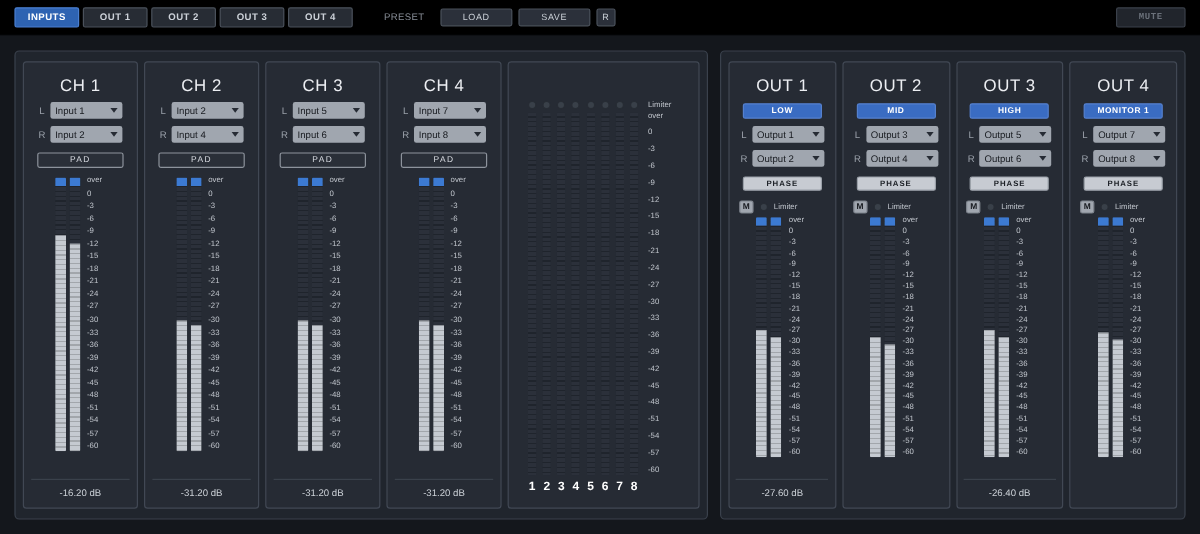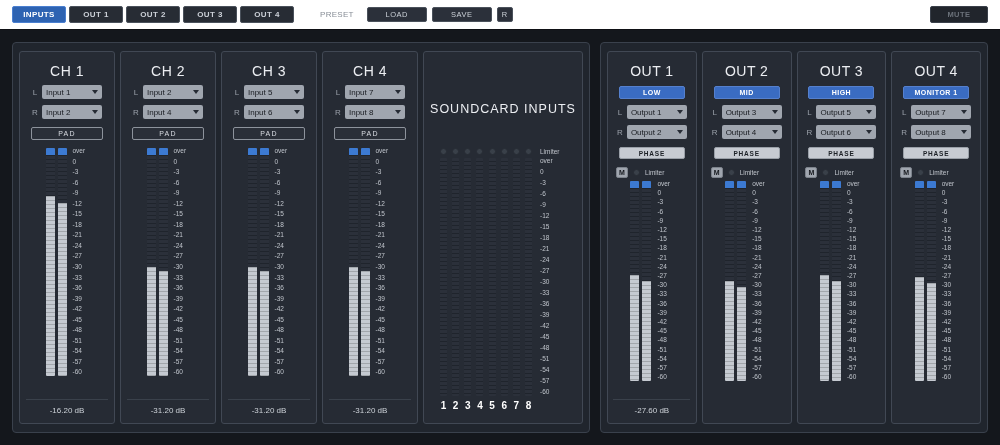--- a/index.html
+++ b/index.html
@@ -4,21 +4,21 @@
 <style>
   * { margin:0; padding:0; box-sizing:border-box; }
   html,body { background:#0e1013; }
   .app {
     width:1000px; height:445px; background:#14171c; position:relative;
     font-family:"Liberation Sans", sans-serif; overflow:hidden;
     -webkit-font-smoothing:antialiased;
   }
   
   .topbar {
-    height:30px; background:#ffffff; border-bottom:1px solid #0e1014;
+    height:30px; background:#000000; border-bottom:1px solid #0e1014;
     display:flex; align-items:center; padding:0 12px;
   }
   .tabs { display:flex; gap:3px; }
   .tab {
     width:54px; height:17px; font-size:8px; font-weight:bold; letter-spacing:.4px;
     color:#ccd1d8; background:#272c34; border:1px solid #4a515b; border-radius:2px;
     display:flex; align-items:center; justify-content:center; cursor:pointer;
     font-family:inherit;
   }
   .tab.active { background:#2e63b2; border-color:#4a7fd0; color:#fff; }
@@ -36,21 +36,21 @@
     justify-content:center; cursor:pointer; font-family:inherit;
   }
   .preset-input {
     width:195px; height:16px; background:#0f1216; border:1px solid #3a414c; border-radius:2px;
     color:#dfe3e8; font-size:9px; padding:0 6px; font-family:inherit; outline:none;
   }
   .r-btn { width:16px; height:15px; }
   .mute-btn {
     margin-left:auto; width:58px; height:17px; background:#21252c; border:1px solid #3a404a;
     border-radius:2px; color:#6b717a; font-size:7.5px; font-weight:bold; letter-spacing:.5px;
-    display:flex; align-items:center; justify-content:center; cursor:pointer; font-family:Liberation Sans, sans-serif;
+    display:flex; align-items:center; justify-content:center; cursor:pointer; font-family:Liberation Mono, monospace;
   }
   
   .main { display:flex; gap:10px; padding:12px; height:415px; }
   .panel {
     height:391px; background:#20252d; border:1px solid #3a414c; border-radius:4px;
     padding:8px 6px; display:flex; gap:5px;
   }
   .panel.left { width:578px; }
   .panel.right { width:388px; }
   .strip {
@@ -379,21 +379,20 @@
               <span>-51</span>
               <span>-54</span>
               <span>-57</span>
               <span>-60</span>
             </div>
         </div>
         <div class="readout">-31.20 dB</div>
       </div>
 
       <div class="strip soundcard">
-        <div class="sc-title">SOUNDCARD INPUTS</div>
         <div class="sc-area">
           <div class="sc-cols">
             <div class="sc-col">
               <span class="led"></span>
               <div class="meter sc-meter">
                   <div class="meter-fill" style="height: 0%;"></div>
                 </div>
               <span class="sc-num">1</span>
             </div>
             <div class="sc-col">
@@ -655,20 +654,21 @@
               <span>-39</span>
               <span>-42</span>
               <span>-45</span>
               <span>-48</span>
               <span>-51</span>
               <span>-54</span>
               <span>-57</span>
               <span>-60</span>
             </div>
         </div>
+        <div class="readout">-26.40 dB</div>
       </div>
 
       <div class="strip out">
         <div class="strip-title">OUT 4</div>
         <button class="band-btn">MONITOR 1</button>
         <div class="io-row">
           <span class="io-label">L</span>
           <div class="dropdown">
             <span>Output 7</span>
             <span class="dd-arrow"></span>

